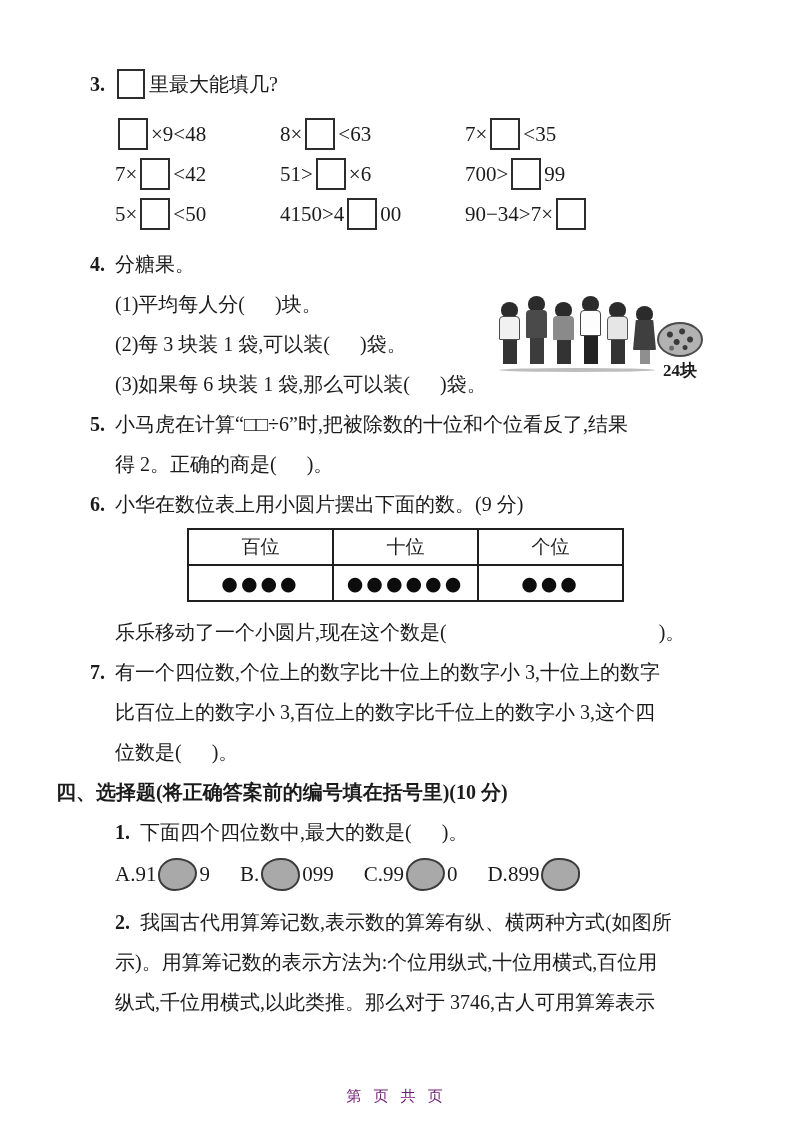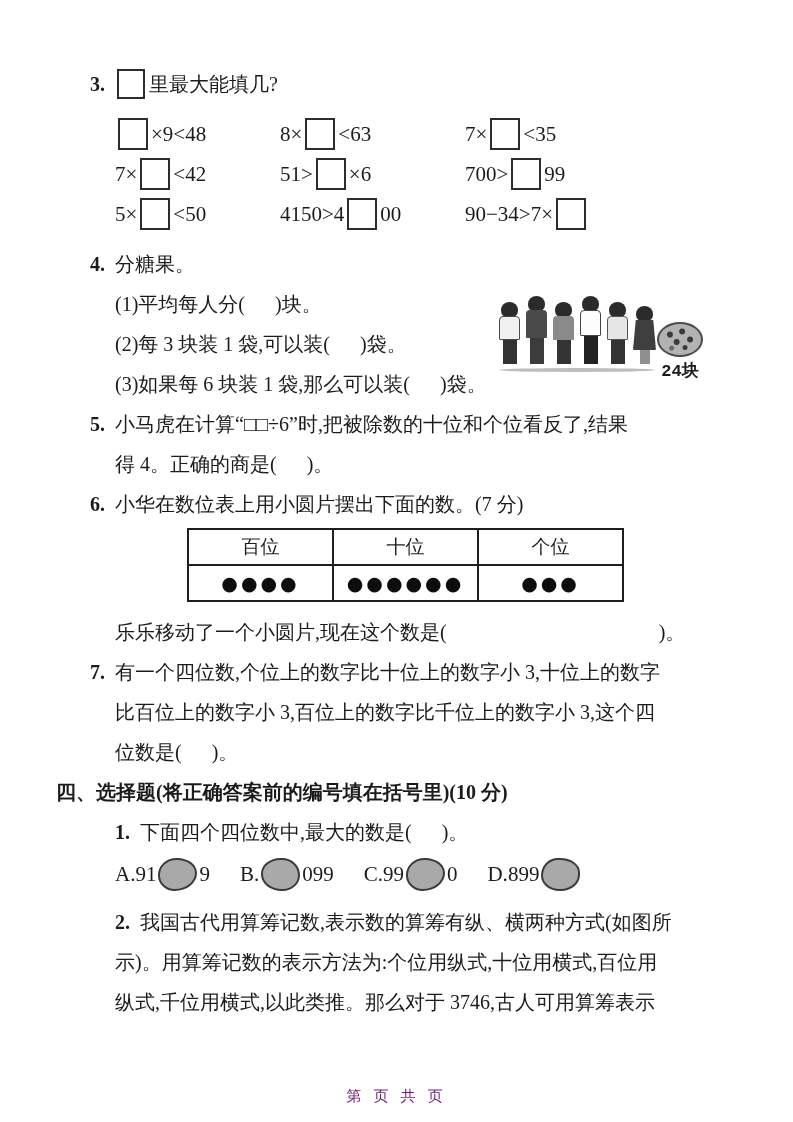--- a/index.html
+++ b/index.html
@@ -50,21 +50,21 @@
   .k2 .shirt { background:#4a4a4a; height:28px; }
   .k2 .pants { height:26px; background:#3c3c3c; }
   .k3 .shirt { background:#8a8a8a; }
   .k4 .shirt { background:#fdfdfd; border:1px solid #444; height:26px; }
   .k4 .pants { height:28px; background:#222; }
   .k5 .shirt { background:#e6e6e6; border:1px solid #555; }
   .k6 .shirt { background:#3f3f3f; width:23px; height:30px;
                clip-path:polygon(12% 0,88% 0,100% 100%,0 100%); }
   .k6 .pants { height:14px; width:10px; background:#8f8f8f; }
   .candy-wrap { position:absolute; left:160px; top:26px; display:flex;
-                flex-direction:column; align-items:center;font-family:Liberation Mono, monospace; }
+                flex-direction:column; align-items:center; }
   .candy {
     width:46px; height:35px; border-radius:50%;
     border:2px solid #4c4c4c;
     background:
       radial-gradient(circle at 26% 34%, #3a3a3a 2.5px, rgba(0,0,0,0) 3.5px),
       radial-gradient(circle at 55% 24%, #3a3a3a 2.5px, rgba(0,0,0,0) 3.5px),
       radial-gradient(circle at 74% 50%, #3a3a3a 2.5px, rgba(0,0,0,0) 3.5px),
       radial-gradient(circle at 42% 58%, #3a3a3a 2.5px, rgba(0,0,0,0) 3.5px),
       radial-gradient(circle at 62% 76%, #3a3a3a 2px, rgba(0,0,0,0) 3px),
       radial-gradient(circle at 30% 78%, #6b6b6b 2px, rgba(0,0,0,0) 3px),
@@ -170,25 +170,25 @@
     <div class="q4-items">
       <div class="line t">(1)平均每人分(      )块。</div>
       <div class="line t">(2)每 3 块装 1 袋,可以装(      )袋。</div>
       <div class="line t">(3)如果每 6 块装 1 袋,那么可以装(      )袋。</div>
     </div>
 
     <div class="line">
       <span class="num t">5.</span>
       <span class="t">小马虎在计算“□□÷6”时,把被除数的十位和个位看反了,结果</span>
     </div>
-    <div class="line cont t">得 4。正确的商是(      )。</div>
+    <div class="line cont t">得 2。正确的商是(      )。</div>
 
     <div class="line">
       <span class="num t">6.</span>
-      <span class="t">小华在数位表上用小圆片摆出下面的数。(7 分)</span>
+      <span class="t">小华在数位表上用小圆片摆出下面的数。(9 分)</span>
     </div>
     <table class="ptable">
       <tbody>
           <tr>
         <td class="t">百位</td>
         <td class="t">十位</td>
         <td class="t">个位</td>
       </tr>
       <tr>
         <td class="dots-cell t">●●●●</td>

